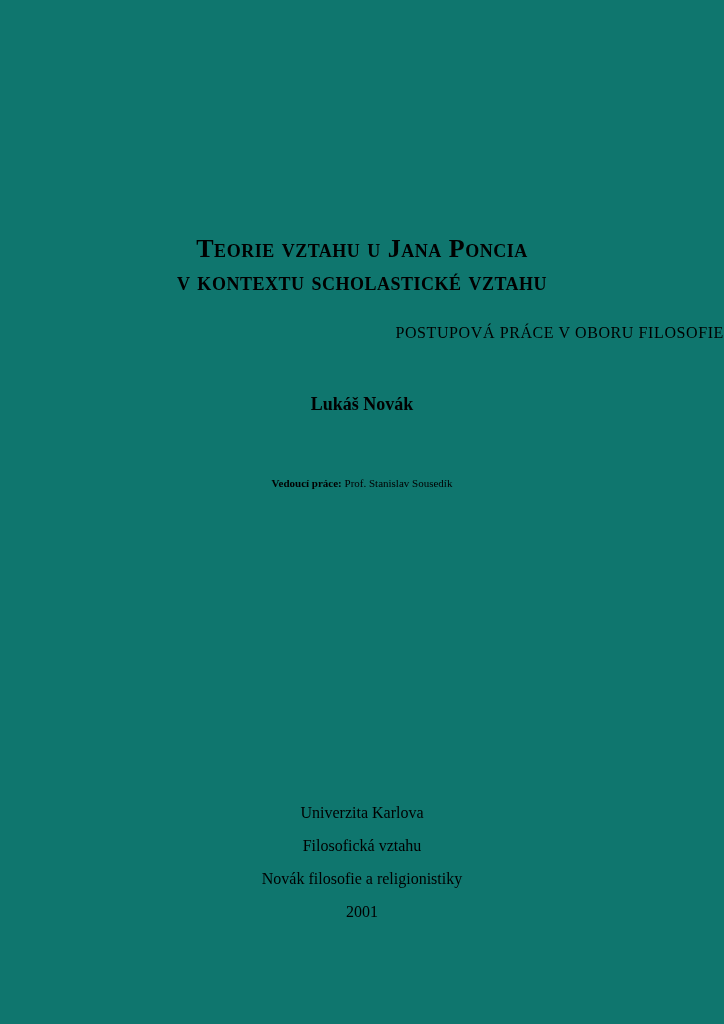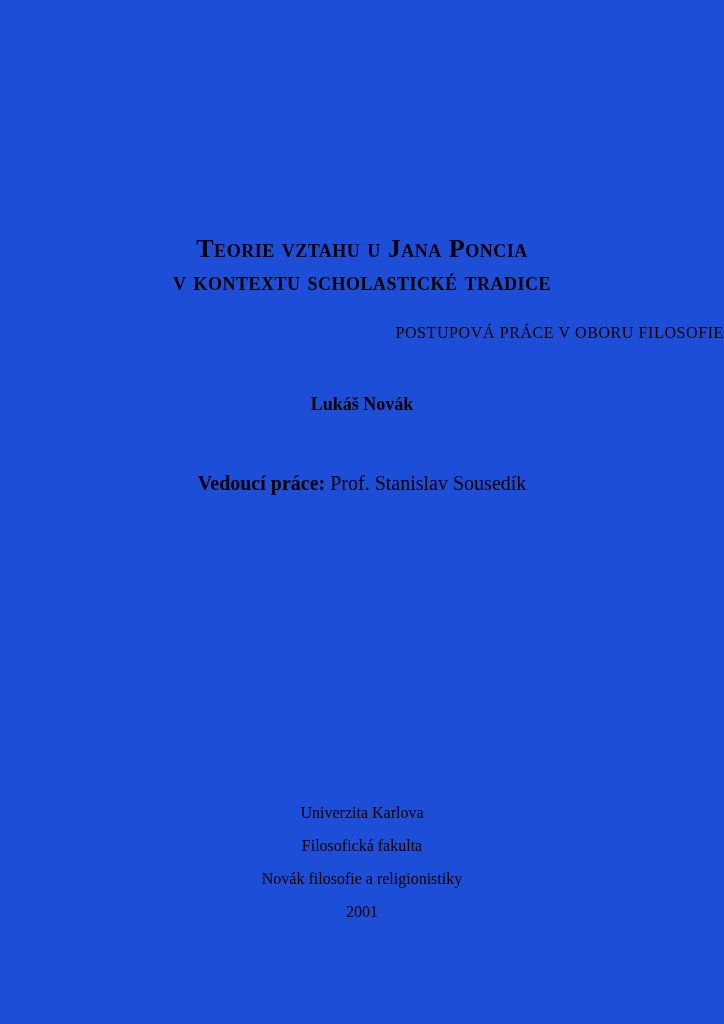--- a/index.html
+++ b/index.html
@@ -4,21 +4,21 @@
 <style>
   html, body {
     margin: 0;
     padding: 0;
     background: #ffffff;
   }
   .page {
     position: relative;
     width: 724px;
     height: 1024px;
-    background: #1d4ed8;
+    background: #0f766e;
     font-family: "Liberation Serif", serif;
     color: #000000;
     overflow: hidden;
   }
   .centered {
     position: absolute;
     left: 0;
     width: 724px;
     text-align: center;
   }
@@ -38,21 +38,21 @@
     text-align: right;
   }
   .author {
     top: 393px;
     font-size: 18px;
     font-weight: bold;
     line-height: 22px;
   }
   .supervisor {
     top: 473px;
-    font-size: 20px;
+    font-size: 11px;
     line-height: 21px;
   }
   .supervisor-label {
     font-weight: bold;
   }
   .footer-block {
     top: 796px;
     font-size: 16px;
     line-height: 33px;
   }
@@ -60,32 +60,32 @@
     display: block;
   }
 </style>
 </head>
 <body>
 
 <div class="page">
 
   <div class="centered title-block">
     <span class="title-line" style="display:block">Teorie vztahu u Jana Poncia</span>
-    <span class="title-line" style="display:block">v kontextu scholastické tradice</span>
+    <span class="title-line" style="display:block">v kontextu scholastické vztahu</span>
   </div>
 
   <div class="centered subtitle">POSTUPOVÁ PRÁCE V OBORU FILOSOFIE</div>
 
   <div class="centered author">Lukáš Novák</div>
 
   <div class="centered supervisor">
     <span class="supervisor-label">Vedoucí práce:</span>
     <span class="supervisor-name">Prof. Stanislav Sousedík</span>
   </div>
 
   <div class="centered footer-block">
     <span class="footer-line">Univerzita Karlova</span>
-    <span class="footer-line">Filosofická fakulta</span>
+    <span class="footer-line">Filosofická vztahu</span>
     <span class="footer-line">Novák filosofie a religionistiky</span>
     <span class="footer-line">2001</span>
   </div>
 
 </div>
 
 </body></html>

